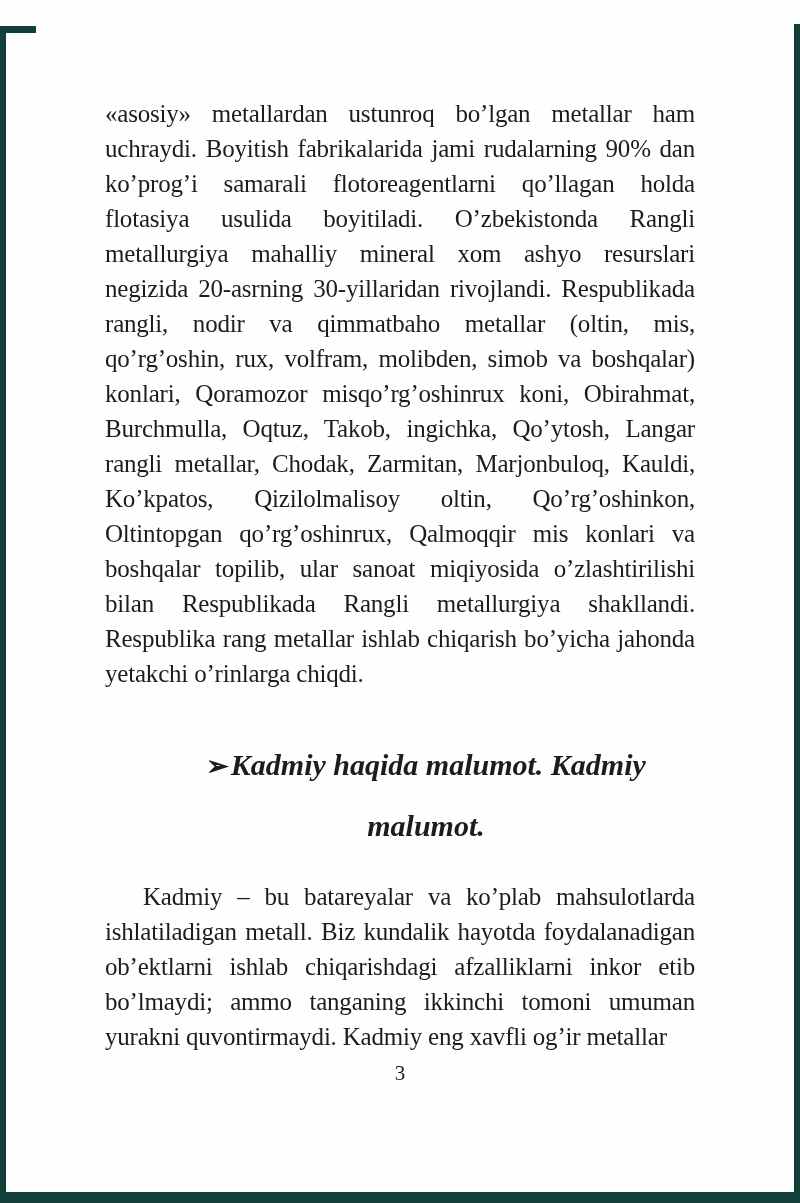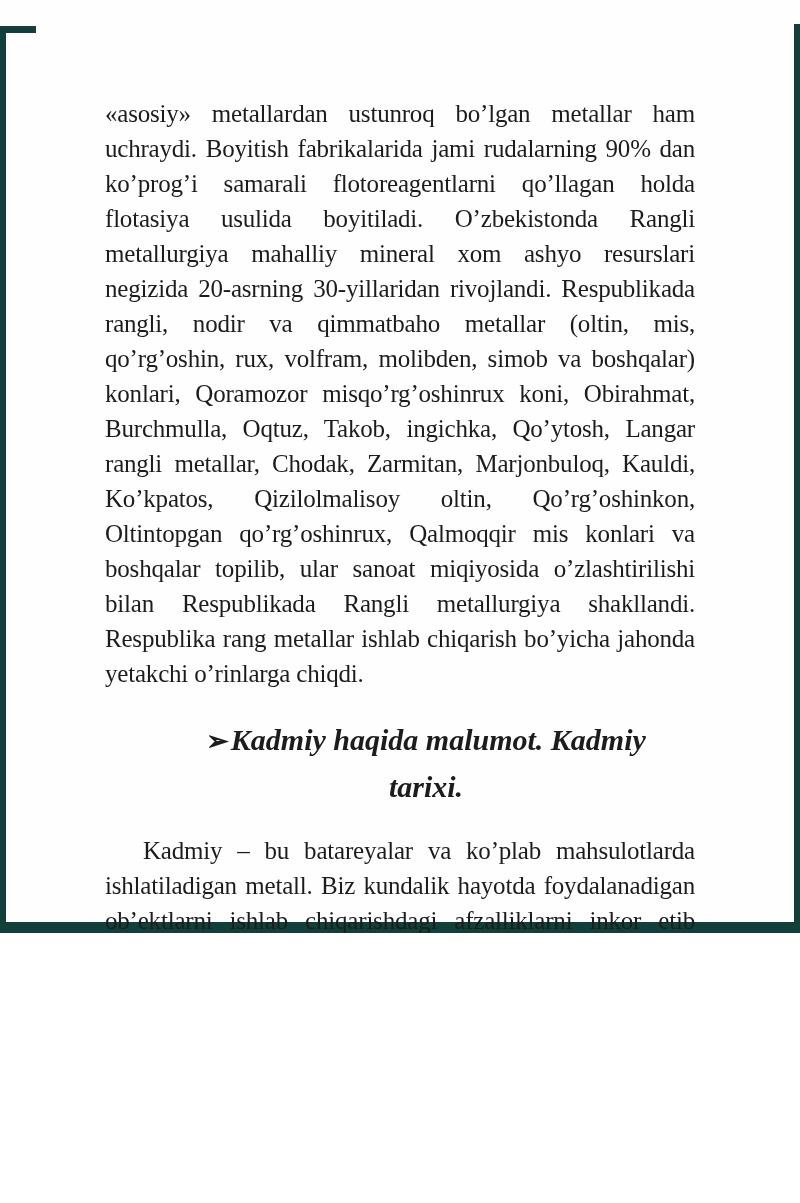--- a/index.html
+++ b/index.html
@@ -5,21 +5,21 @@
   :root {
     --frame: #123f3a;
     --paper: #fefefe;
     --ink: #1c1c1c;
   }
   * { margin: 0; padding: 0; box-sizing: border-box; }
   html, body { background: #ffffff; }
   .canvas {
     position: relative;
     width: 800px;
-    height: 933px;
+    height: 1203px;
     margin: 0 auto;
     background: var(--paper);
     overflow: hidden;
     font-family: "Liberation Serif", "DejaVu Serif", serif;
     color: var(--ink);
   }
   
   .edge { position: absolute; background: var(--frame); }
   .edge-left   { left: 0; top: 30px; width: 6px; height: 1173px; }
   .edge-right  { right: 0; top: 24px; width: 6px; height: 1179px; }
@@ -37,25 +37,25 @@
     line-height: 35px;
     letter-spacing: -0.2px;
     text-align: justify;
     text-align-last: left;
   }
   .para-2 {
     margin-top: 24px;
     text-indent: 38px;
   }
   .section-heading {
-    margin-top: 26px;
+    margin-top: 44px;
     padding-left: 52px;
     text-align: center;
     font-size: 30px;
-    line-height: 45px;
+    line-height: 59px;
     font-weight: bold;
     font-style: italic;
   }
   .section-heading .bullet {
     font-style: normal;
     font-size: 27px;
     margin-right: 2px;
   }
   .page-number {
     margin-top: 6px;
@@ -74,21 +74,21 @@
   <div class="edge edge-right"></div>
   <div class="edge edge-bottom"></div>
   <div class="edge edge-topleft-dash"></div>
 
   <div class="page-body">
 
     <p class="para para-1">«asosiy» metallardan ustunroq bo’lgan metallar ham uchraydi. Boyitish fabrikalarida jami rudalarning 90% dan ko’prog’i samarali flotoreagentlarni qo’llagan holda flotasiya usulida boyitiladi. O’zbekistonda Rangli metallurgiya mahalliy mineral xom ashyo resurslari negizida 20-asrning 30-yillaridan rivojlandi. Respublikada rangli, nodir va qimmatbaho metallar (oltin, mis, qo’rg’oshin, rux, volfram, molibden, simob va boshqalar) konlari, Qoramozor misqo’rg’oshinrux koni, Obirahmat, Burchmulla, Oqtuz, Takob, ingichka, Qo’ytosh, Langar rangli metallar, Chodak, Zarmitan, Marjonbuloq, Kauldi, Ko’kpatos, Qizilolmalisoy oltin, Qo’rg’oshinkon, Oltintopgan qo’rg’oshinrux, Qalmoqqir mis konlari va boshqalar topilib, ular sanoat miqiyosida o’zlashtirilishi bilan Respublikada Rangli metallurgiya shakllandi. Respublika rang metallar ishlab chiqarish bo’yicha jahonda yetakchi o’rinlarga chiqdi.</p>
 
     <div class="section-heading">
       <span class="bullet">➢</span><span>Kadmiy haqida malumot. Kadmiy</span><br>
-      <span>tarixi.</span>
+      <span>malumot.</span>
     </div>
 
     <p class="para para-2">Kadmiy – bu batareyalar va ko’plab mahsulotlarda ishlatiladigan metall. Biz kundalik hayotda foydalanadigan ob’ektlarni ishlab chiqarishdagi afzalliklarni inkor etib bo’lmaydi; ammo tanganing ikkinchi tomoni umuman yurakni quvontirmaydi. Kadmiy eng xavfli og’ir metallar</p>
 
     <div class="page-number">3</div>
 
   </div>
 </div>
 
 </body></html>

